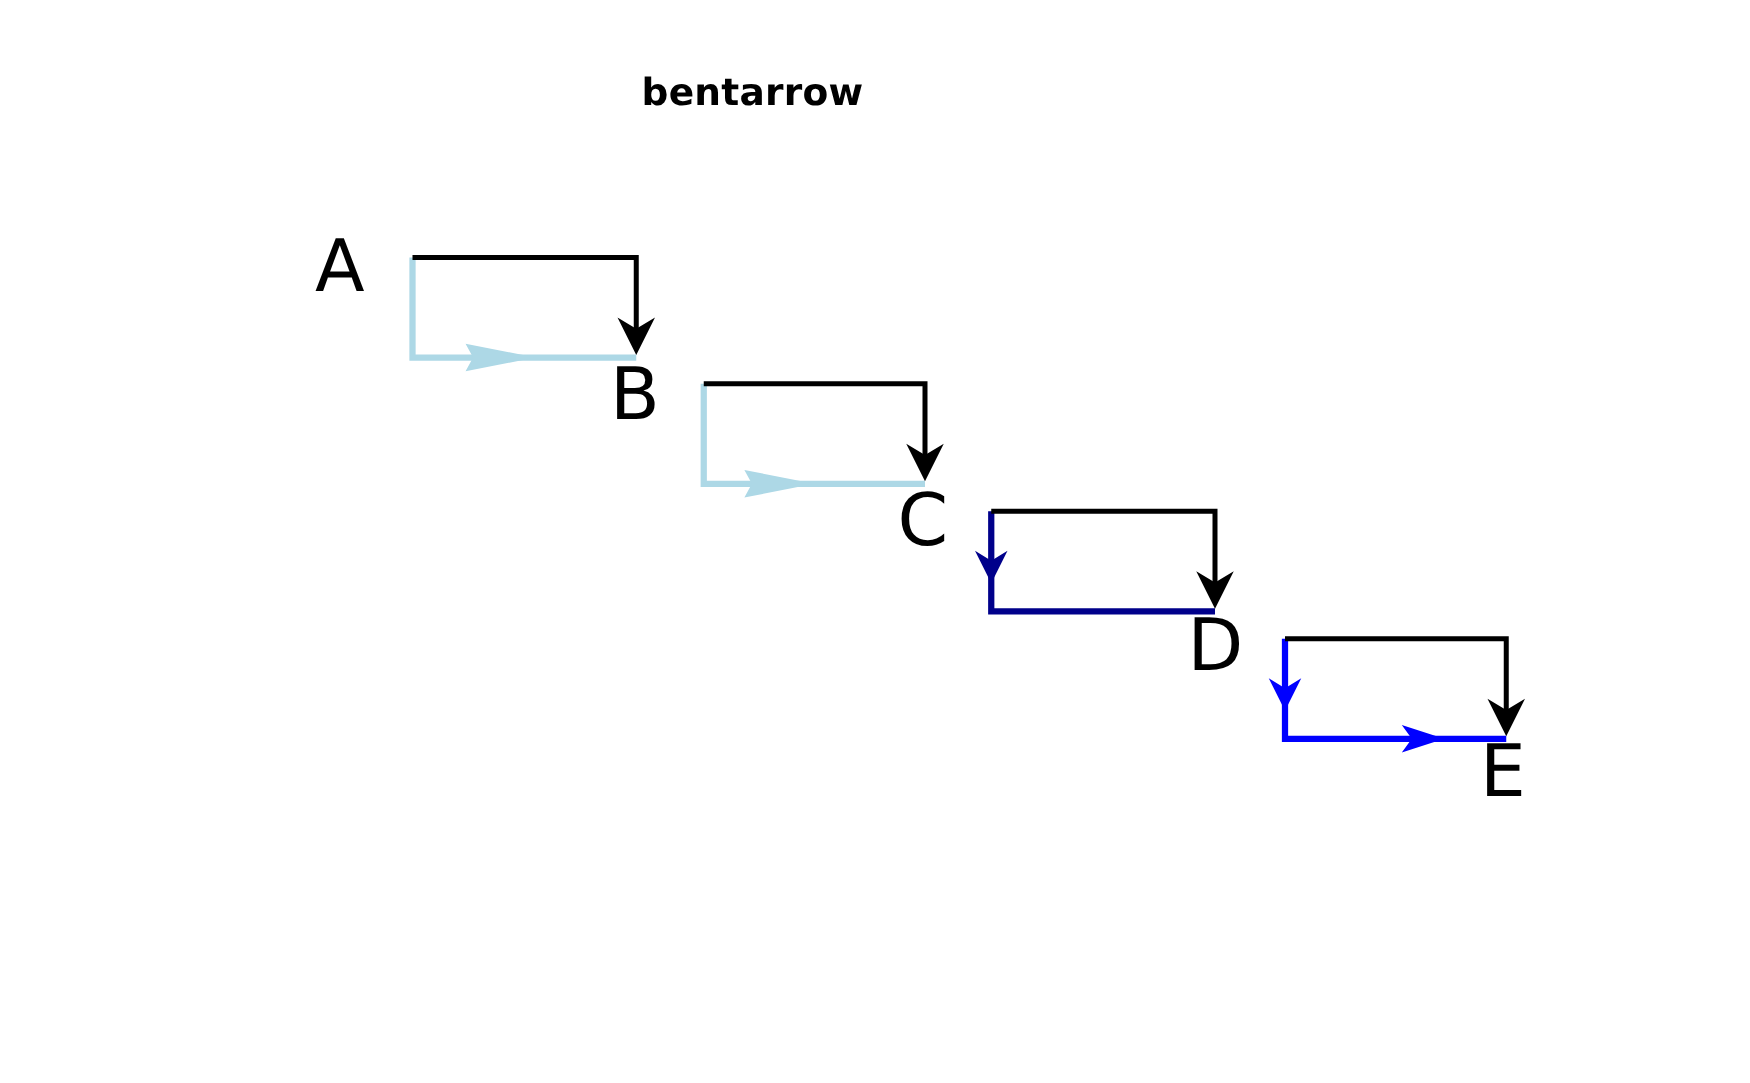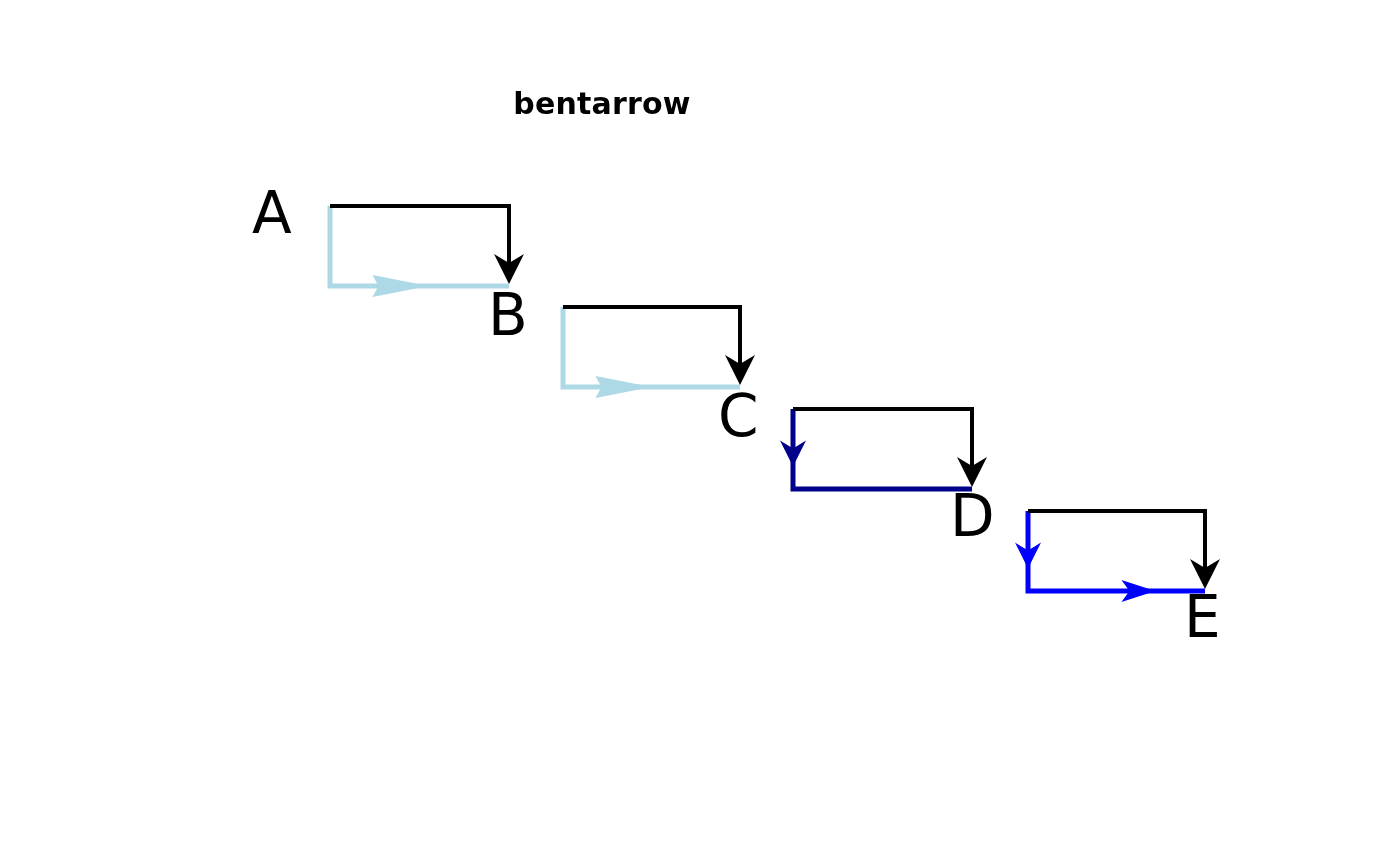--- a/index.html
+++ b/index.html
@@ -19,21 +19,20 @@
     position: absolute;
     left: 0;
     top: 57px;
     width: 1204px;
     text-align: center;
     font-family: "DejaVu Sans", sans-serif;
     font-size: 30px;
     font-weight: bold;
     color: #000000;
     letter-spacing: 0.2px;
-    margin-top: 29px;
   }
   #figure {
     position: absolute;
     left: 0;
     top: 0;
   }
   .node-label {
     position: absolute;
     font-family: "DejaVu Sans", sans-serif;
     font-size: 58px;

